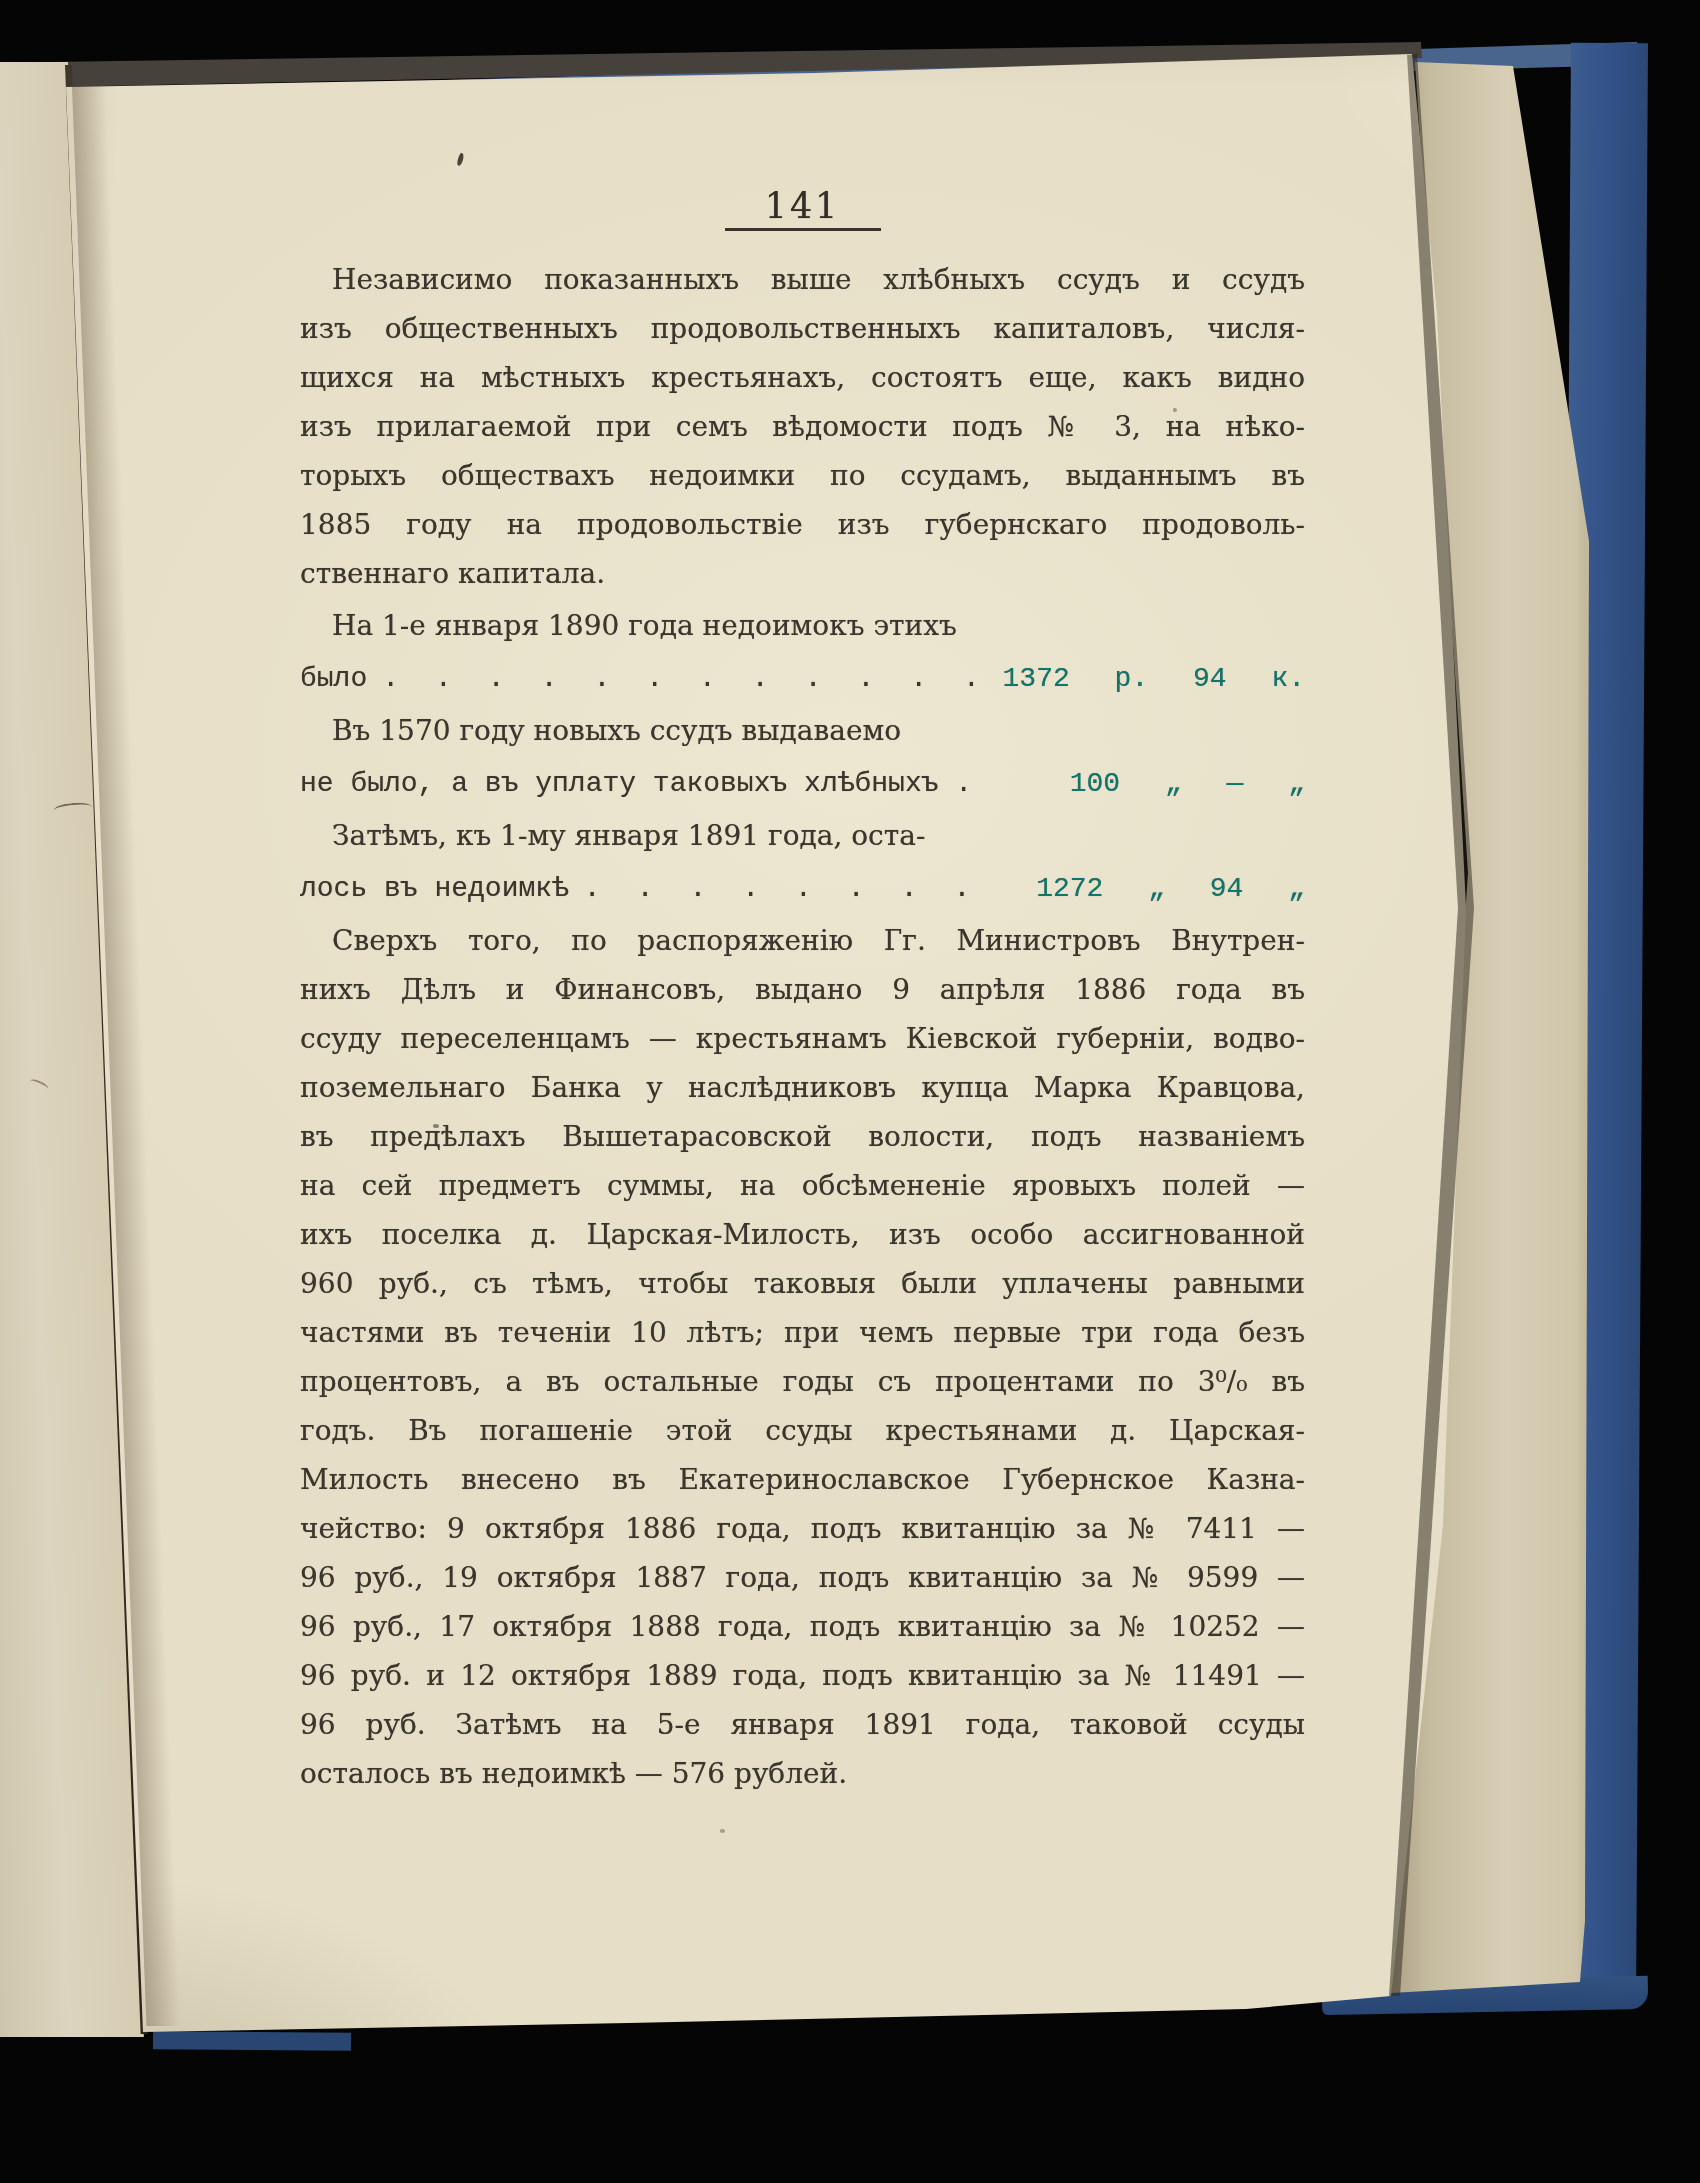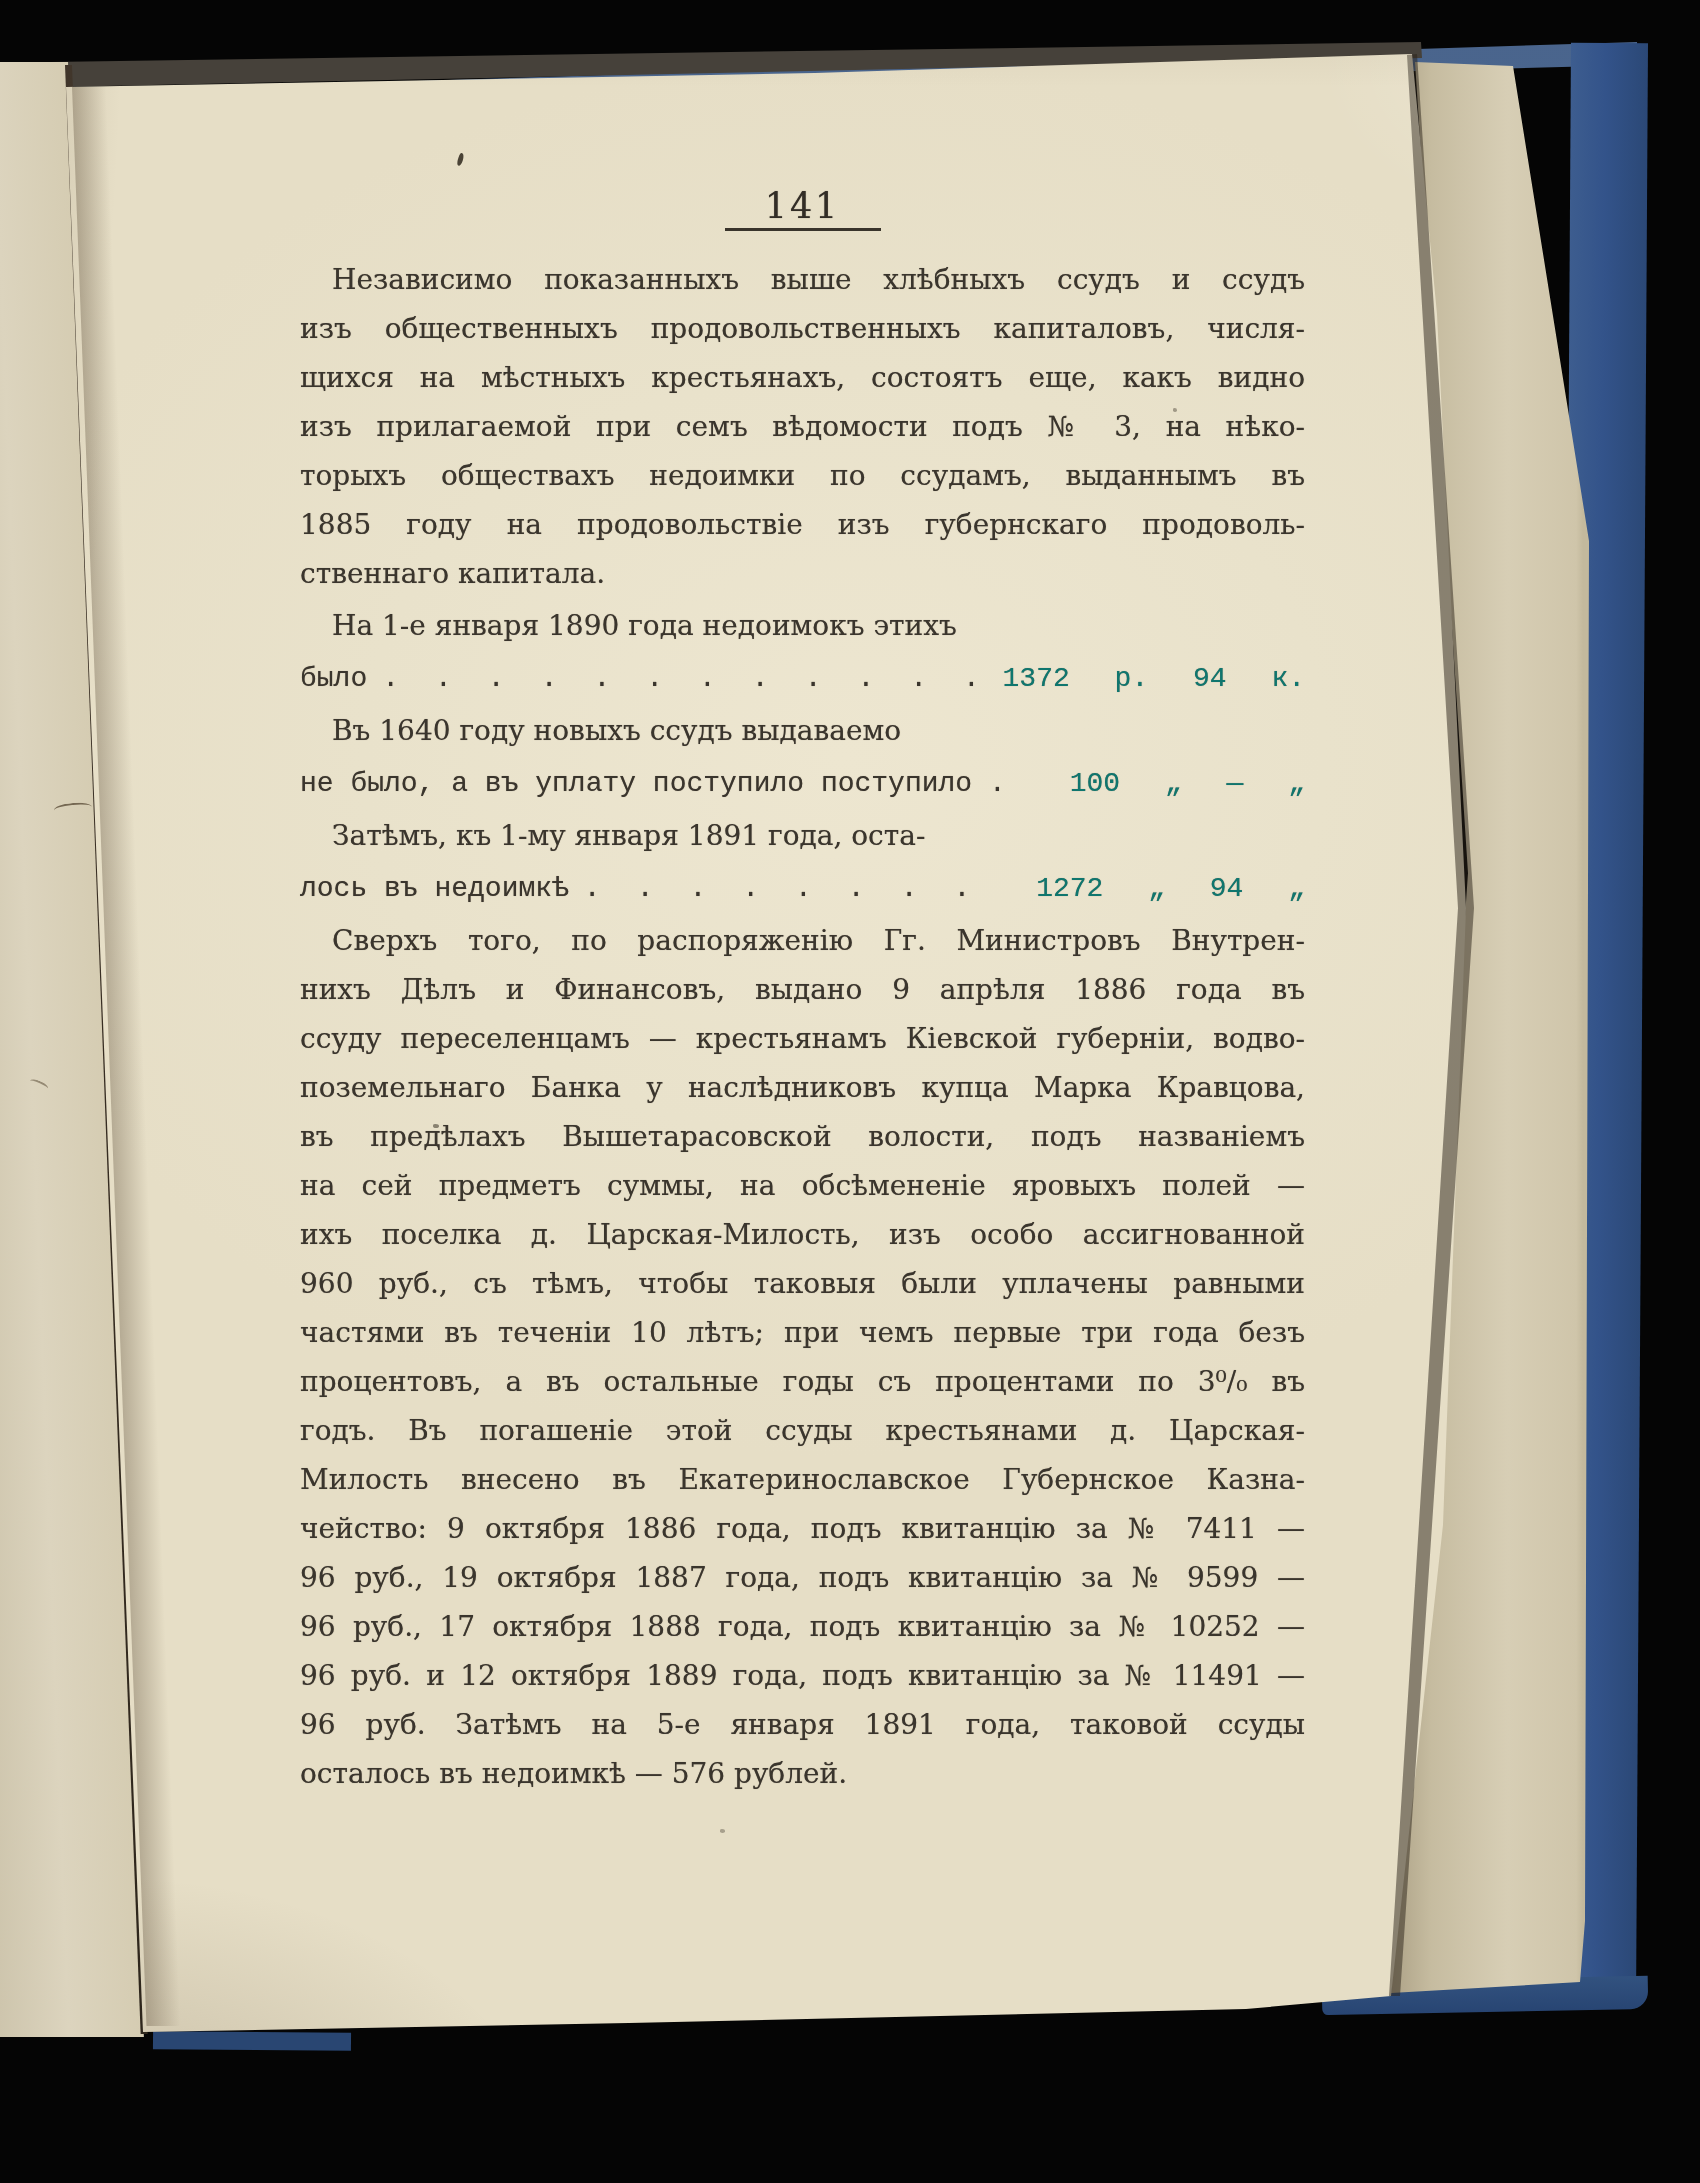--- a/index.html
+++ b/index.html
@@ -113,23 +113,23 @@
         <div class="bl j">изъ прилагаемой при семъ вѣдомости подъ № 3, на нѣко-</div>
         <div class="bl j">торыхъ обществахъ недоимки по ссудамъ, выданнымъ въ</div>
         <div class="bl j">1885 году на продовольствіе изъ губернскаго продоволь-</div>
         <div class="bl l">ственнаго капитала.</div>
         <div class="bl li">На 1-е января 1890 года недоимокъ этихъ</div>
         <div class="bl v">
           <span class="lbl">было</span>
           <span class="ldr">............</span>
           <span class="amt">1372 р. 94 к.</span>
         </div>
-        <div class="bl li">Въ 1640 году новыхъ ссудъ выдаваемо</div>
+        <div class="bl li">Въ 1570 году новыхъ ссудъ выдаваемо</div>
         <div class="bl v">
-          <span class="lbl">не было, а въ уплату поступило поступило .</span>
+          <span class="lbl">не было, а въ уплату таковыхъ хлѣбныхъ .</span>
           <span class="ldr"></span>
           <span class="amt">100 „ — „</span>
         </div>
         <div class="bl li">Затѣмъ, къ 1-му января 1891 года, оста-</div>
         <div class="bl v">
           <span class="lbl">лось въ недоимкѣ</span>
           <span class="ldr">........</span>
           <span class="amt">1272 „ 94 „</span>
         </div>
         <div class="bl ji">Сверхъ того, по распоряженію Гг. Министровъ Внутрен-</div>

